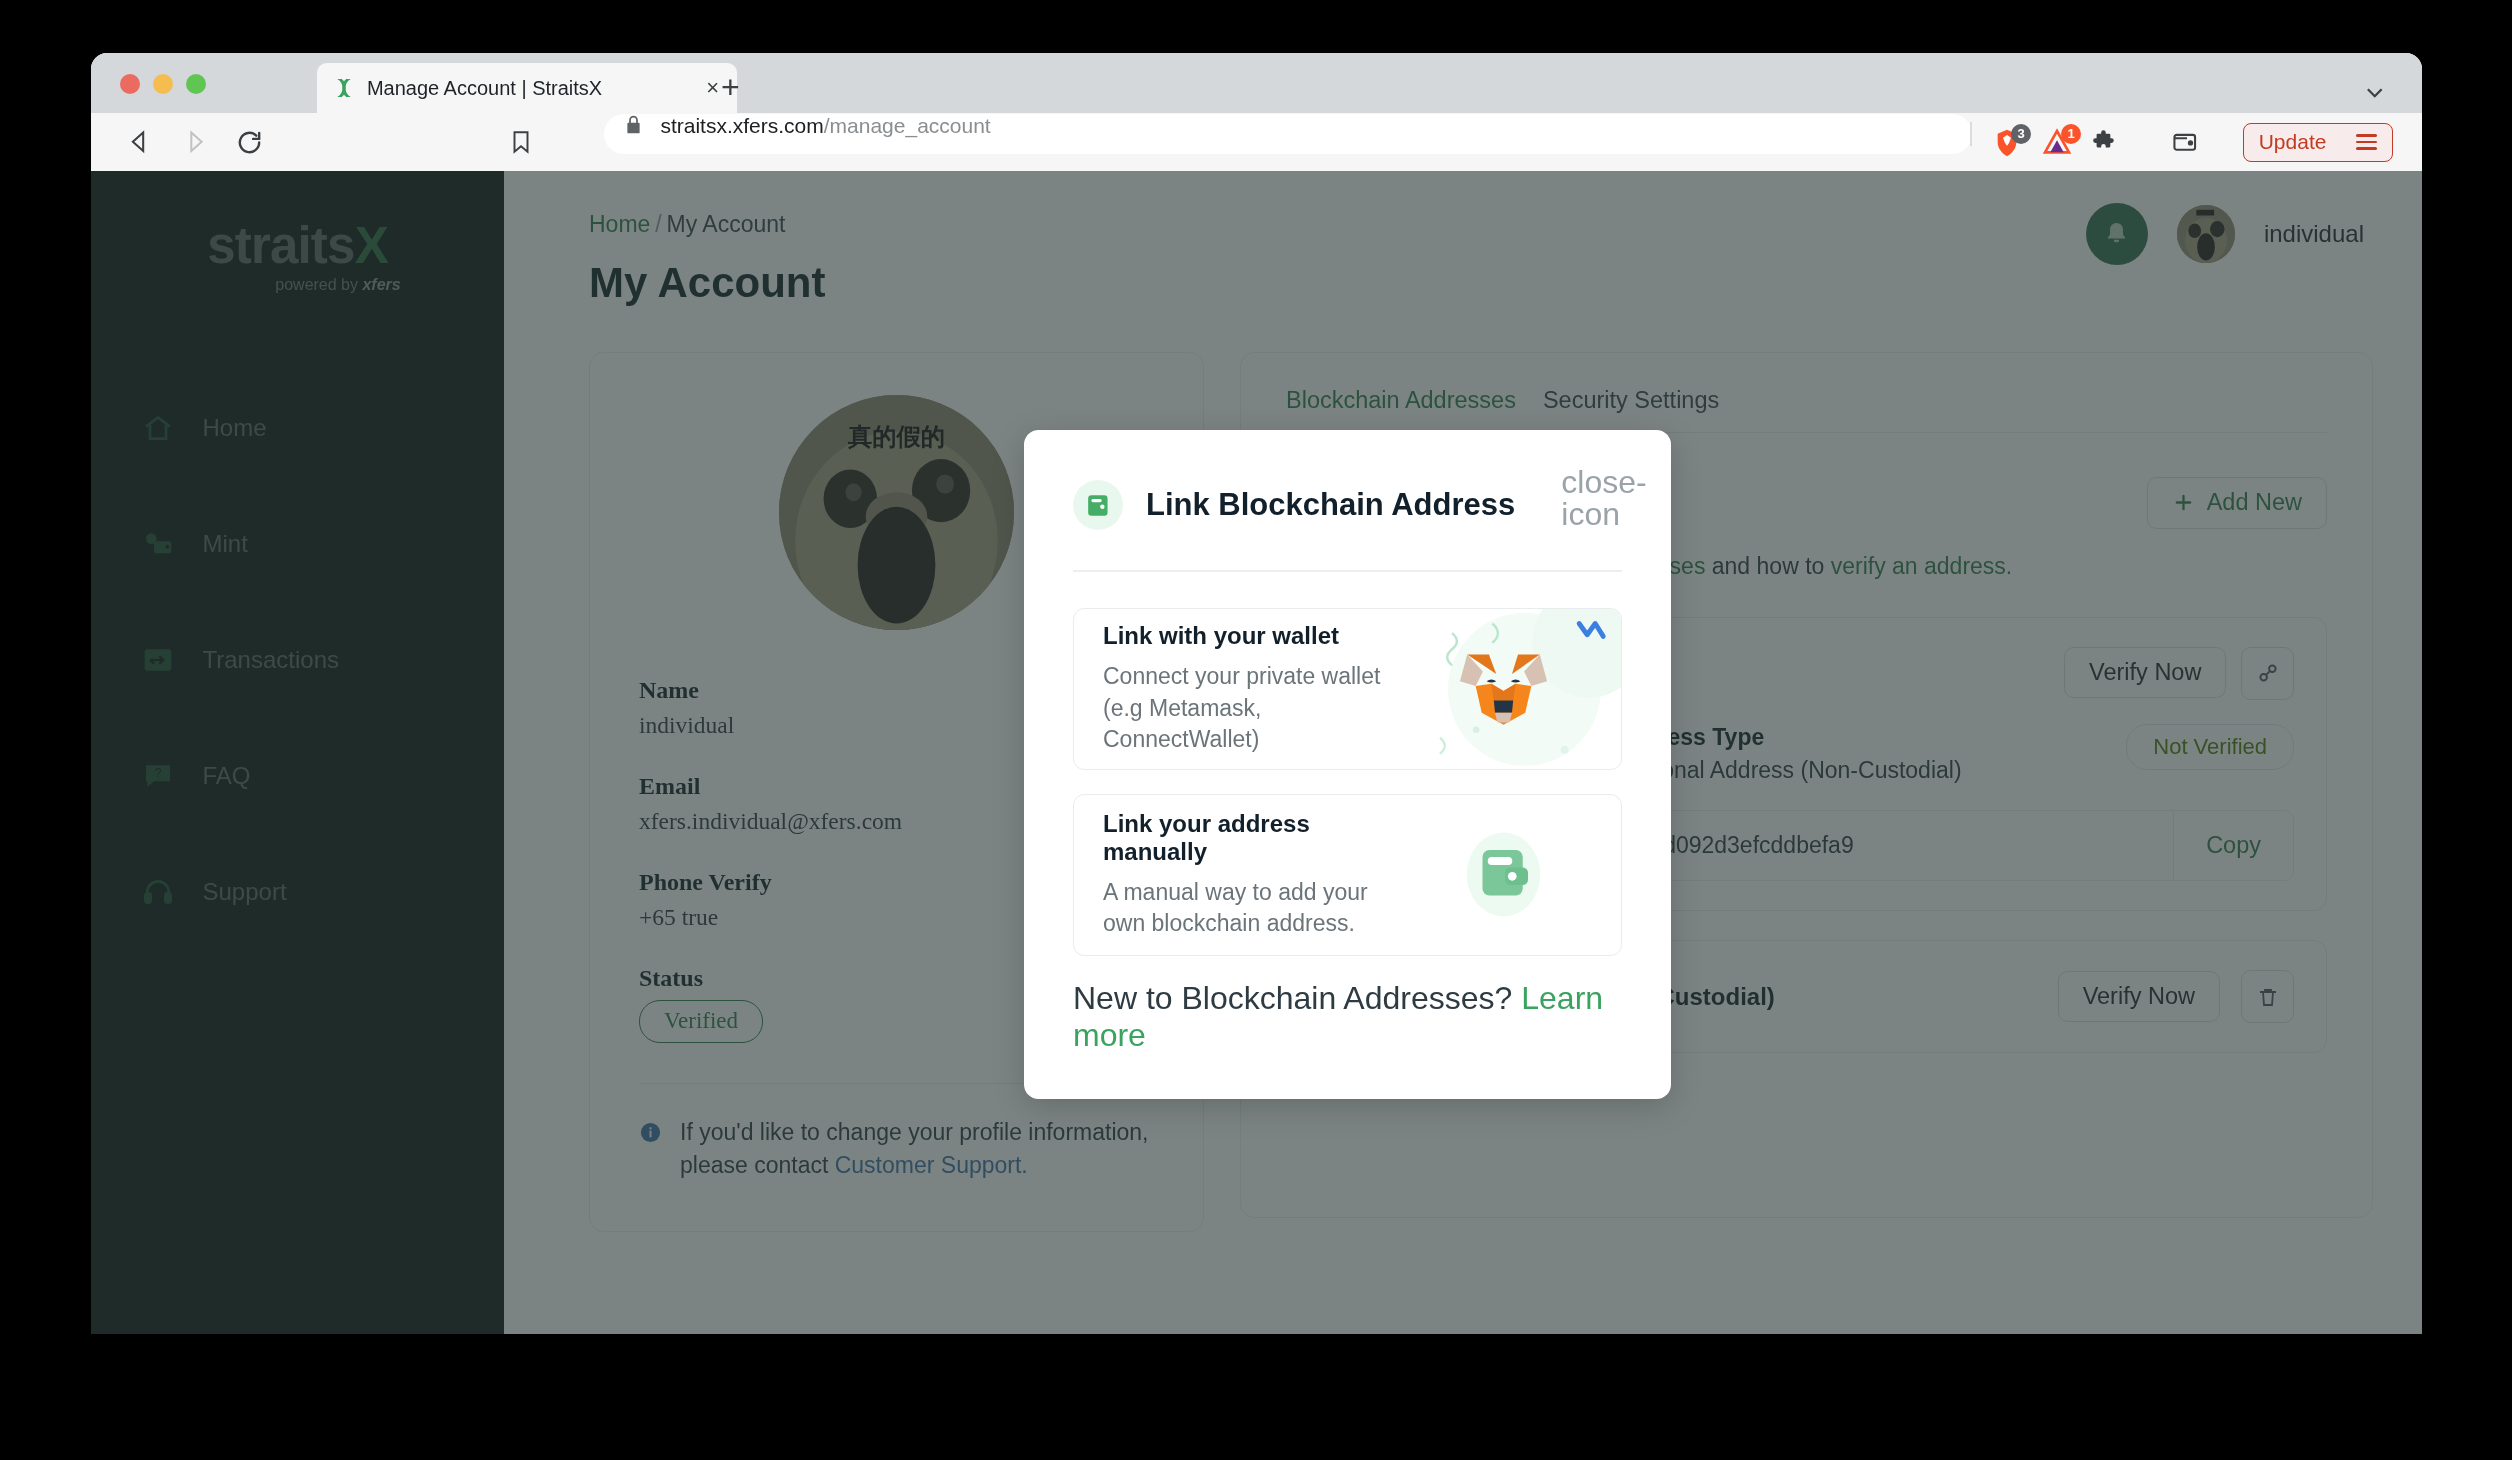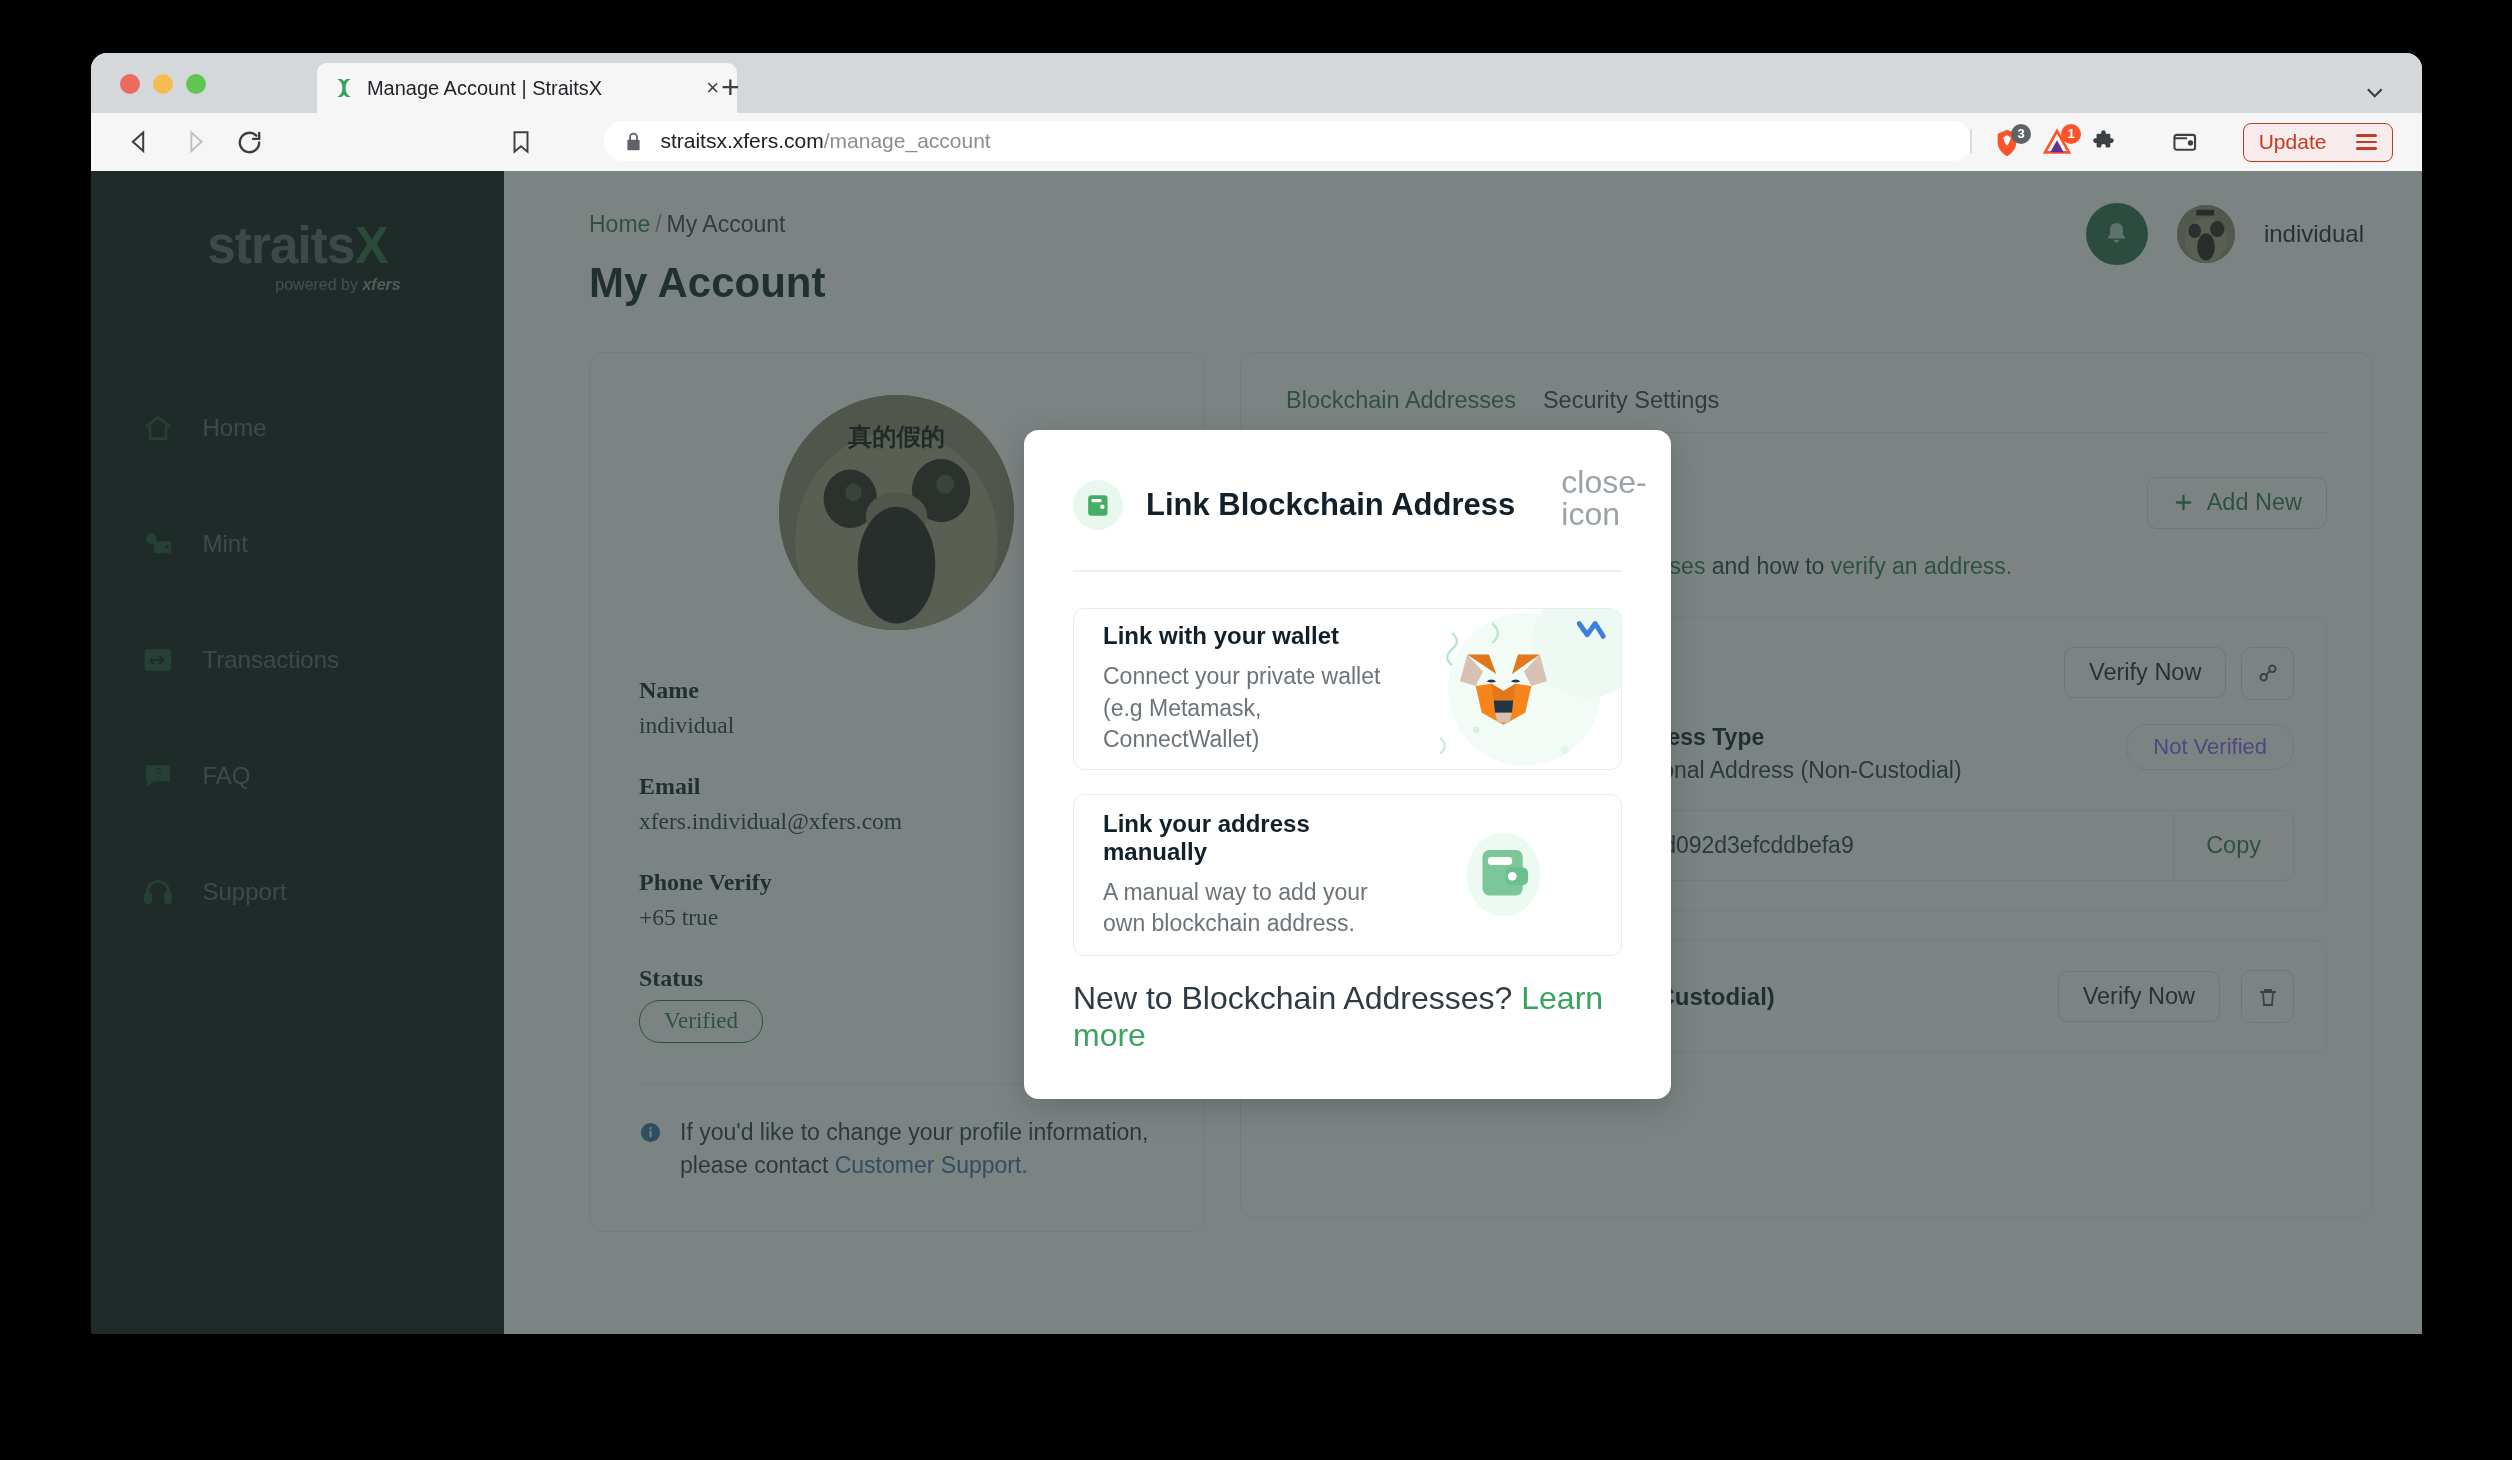--- a/index.html
+++ b/index.html
@@ -77,25 +77,25 @@
     width: 40px; height: 40px;
     display: flex; align-items: center; justify-content: center;
     margin-right: 14.6px;
     color: #3c4043;
   }
   .nav-btn.disabled { color: #c0c3c6; }
 
   #bookmark-icon { margin-left: 217px; color: #3c4043; }
 
   #url-bar {
-    position: absolute; left: 513px; top: 8px;
+    position: absolute; left: 513px; top: 1px;
     width: 1368px; height: 40px;
     background: #fff;
     border-radius: 20px;
-    display: flex; align-items: center;
+    display: flex; 
     padding: 0 19.4px;
   }
   #lock-icon { margin-right: 16px; flex: none; }
   #url-text { font-size: 21px; color: #202124; white-space: nowrap; }
   #url-text .path { color: #8a8e91; }
 
   #url-bar-divider {
     position: absolute; right: 0; top: 8px;
     width: 1.6px; height: 24px; background: #dadce0;
   }
@@ -344,21 +344,21 @@
   .meta-col .meta-label {
     font-size: 23px; font-weight: bold; color: #0f2027;
     margin-bottom: 6.5px; white-space: nowrap;
   }
   .meta-col .meta-value {
     font-size: 23px; color: #2e3b42; white-space: nowrap;
   }
   .not-verified-pill {
     margin-left: auto;
     border: 1.6px solid #dfe4e6;
-    color: #8b5cf6;
+    color: #4d7c0f;
     border-radius: 21px;
     padding: 9px 26px;
     font-size: 22px;
     white-space: nowrap;
   }
   .addr-input-row {
     display: flex; align-items: stretch;
     border: 1.6px solid #e8eced;
     border-radius: 9.7px;
     overflow: hidden;

